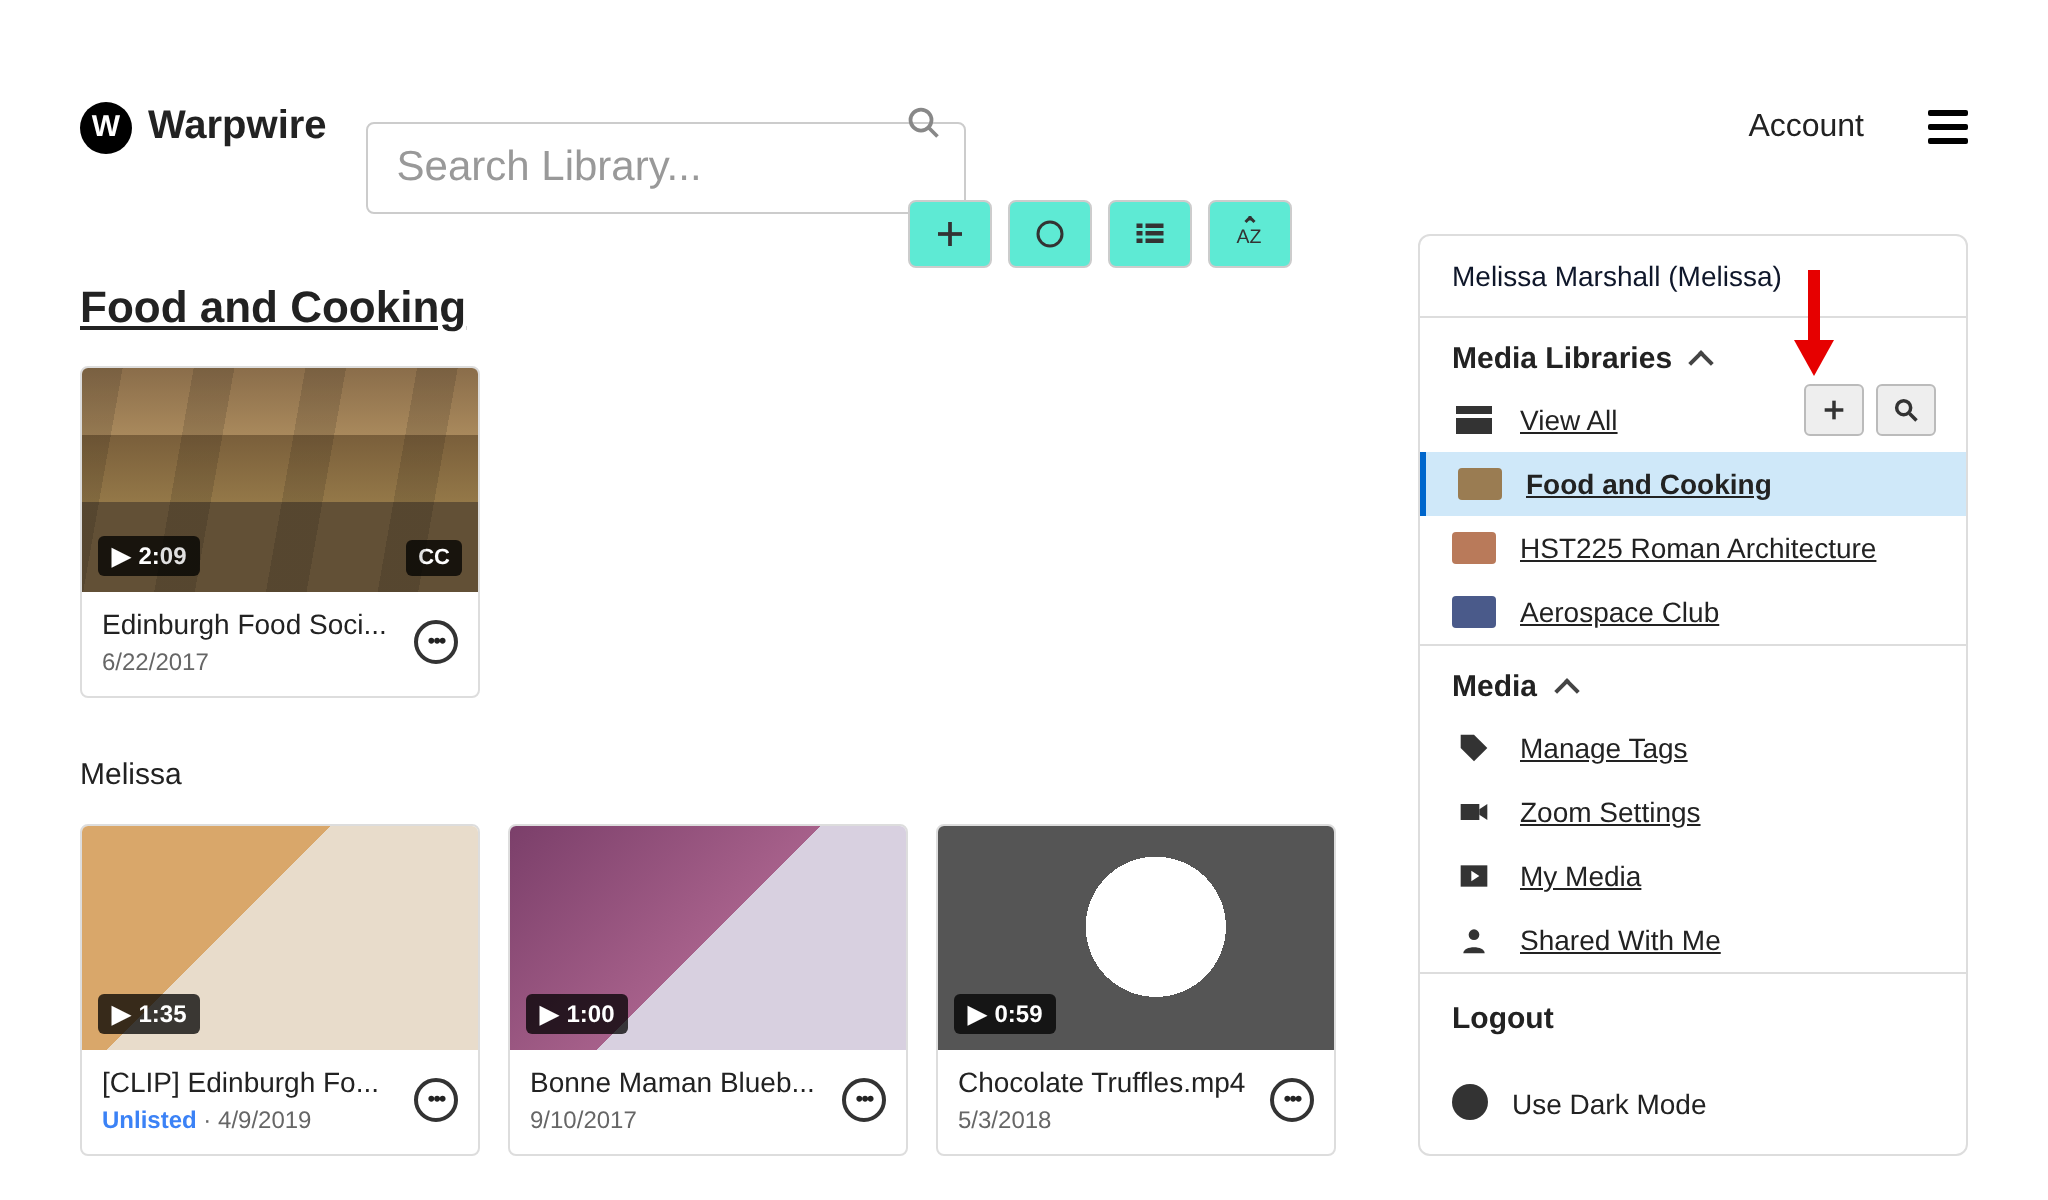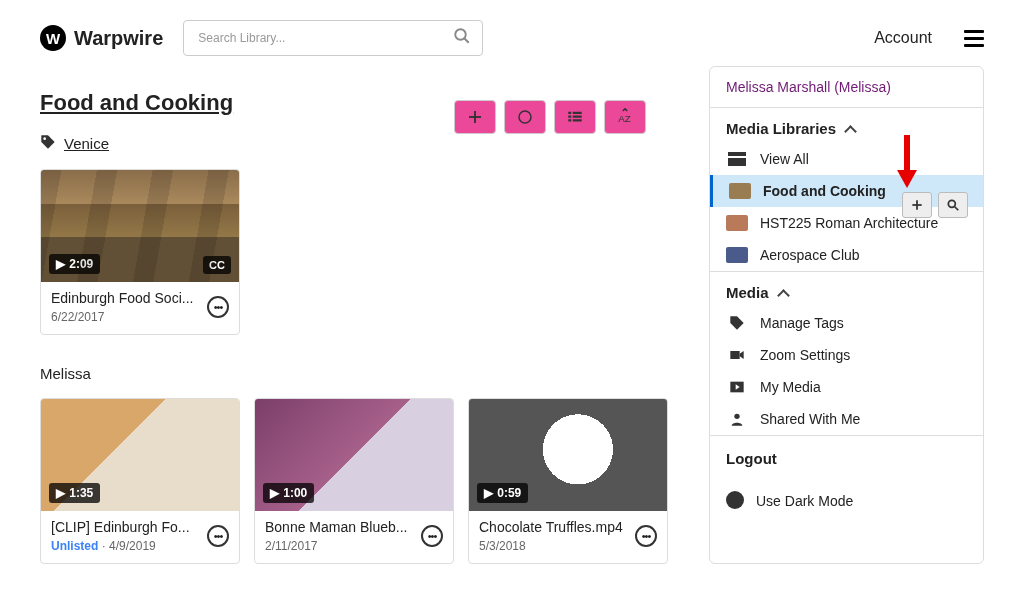--- a/index.html
+++ b/index.html
@@ -1,33 +1,33 @@
 <!DOCTYPE html>
 <html><head>
 <meta charset="utf-8">
 <style>
 * { box-sizing: border-box; margin: 0; padding: 0; }
 body { font-family: -apple-system, BlinkMacSystemFont, "Segoe UI", Helvetica, Arial, sans-serif; background: #fff; color: #222; width: 1024px; height: 600px; overflow: hidden; }
 .topbar { display: flex; align-items: center; padding: 20px 40px 10px 40px; gap: 20px; }
 .logo { display: flex; align-items: center; gap: 8px; font-weight: 700; font-size: 20px; }
 .logo-circle { width: 26px; height: 26px; border-radius: 50%; background: #000; color: #fff; display: flex; align-items: center; justify-content: center; font-size: 15px; font-weight: 700; }
 .search-wrap { flex: 0 0 300px; position: relative; }
-.search-input { width: 100%; border: 1px solid #ccc; border-radius: 4px; padding: 10px 40px 10px 14px; font-size: 12px; color: #a16207; }
+.search-input { width: 100%; border: 1px solid #ccc; border-radius: 4px; padding: 10px 40px 10px 14px; font-size: 21px; color: #a16207; margin-top: 41px; }
 .search-input::placeholder { color: #999; }
 .search-icon { position: absolute; right: 12px; top: 50%; transform: translateY(-50%); color: #888; }
 .topbar-spacer { flex: 1; }
 .account { font-size: 16px; margin-right: 12px; }
 .hamburger { display: flex; flex-direction: column; gap: 4px; cursor: pointer; }
 .hamburger span { width: 20px; height: 3px; background: #000; border-radius: 1px; }
 
 .content { display: flex; padding: 0 40px; gap: 30px; }
 .main { flex: 1; }
 .library-title { font-size: 22px; font-weight: 700; text-decoration: underline; margin-top: 24px; }
 .toolbar { position: absolute; left: 454px; top: 100px; display: flex; gap: 8px; }
-.tool-btn { width: 42px; height: 34px; border: 1px solid #ccc; border-radius: 4px; background: #ec4899; display: flex; align-items: center; justify-content: center; font-size: 18px; cursor: pointer; }
+.tool-btn { width: 42px; height: 34px; border: 1px solid #ccc; border-radius: 4px; background: #5eead4; display: flex; align-items: center; justify-content: center; font-size: 18px; cursor: pointer; }
 .tool-btn svg { width: 18px; height: 18px; }
 
 .tag-row { margin-top: 18px; display: flex; align-items: center; gap: 8px; font-size: 15px; }
 .tag-link { text-decoration: underline; }
 
 .cards { display: flex; gap: 14px; margin-top: 16px; flex-wrap: wrap; }
 .card { width: 200px; border: 1px solid #ddd; border-radius: 4px; overflow: hidden; }
 .thumb { position: relative; height: 112px; background: #c8b89a; }
 .thumb.untagged1 { background: linear-gradient(135deg,#d9a76a 40%,#e8dccb 40%); }
 .thumb.untagged2 { background: linear-gradient(135deg,#7b3f6a 0%, #a6608a 50%, #d8d0e0 50%); }
@@ -38,23 +38,23 @@
 .card-text { flex: 1; min-width: 0; }
 .card-title { font-size: 14px; white-space: nowrap; overflow: hidden; text-overflow: ellipsis; }
 .card-meta { font-size: 12px; color: #666; margin-top: 4px; }
 .unlisted { color: #3b82f6; font-weight: 700; }
 .more-btn { width: 22px; height: 22px; border: 2px solid #333; border-radius: 50%; display: flex; align-items: center; justify-content: center; font-size: 11px; letter-spacing: -1px; margin-top: 6px; cursor: pointer; flex-shrink: 0; }
 
 .section-label { margin-top: 30px; font-size: 15px; }
 
 .sidebar { width: 275px; border: 1px solid #ddd; border-radius: 6px; margin-top: 0; font-size: 14px; }
 .side-section { border-bottom: 1px solid #ddd; padding: 12px 16px; }
-.side-user { font-size: 14px; color: #701a75; }
+.side-user { font-size: 14px; color: #0f172a; }
 .side-heading { font-weight: 700; font-size: 15px; display: flex; align-items: center; gap: 6px; padding: 12px 16px 6px 16px; }
-.side-list { list-style: none; }
+.side-list { list-style: none; text-decoration: underline; }
 .side-item { display: flex; align-items: center; gap: 12px; padding: 8px 16px; cursor: pointer; position: relative; }
 .side-item.active { background: #cfe8f9; border-left: 3px solid #0066cc; font-weight: 700; }
 .side-item .mini-thumb { width: 22px; height: 16px; background: #999; border-radius: 2px; flex-shrink: 0; }
 .side-item .ic { width: 22px; height: 16px; display: flex; align-items: center; justify-content: center; flex-shrink: 0; }
 .side-actions { position: absolute; top: 192px; right: 56px; display: flex; gap: 6px; }
 .small-btn { width: 30px; height: 26px; border: 1px solid #bbb; background: #eee; border-radius: 3px; display: flex; align-items: center; justify-content: center; cursor: pointer; font-size: 14px; }
 .red-arrow { position: absolute; top: 130px; right: 102px; }
 .divider { border-top: 1px solid #ddd; }
 
 .thumb.venice { background: linear-gradient(180deg,#8a6d4a 0%, #a9895c 30%, #7a5f3b 30%, #947848 60%, #625036 60%); position:relative; }
@@ -120,27 +120,20 @@
           </svg>
         </div>
       <div class="tool-btn">
           <svg viewBox="0 0 24 24" stroke="#333" stroke-width="2" fill="#333">
             <text x="3" y="18" font-size="13" font-family="Arial" stroke-width="0">AZ</text>
             <path d="M12 3 L12 0 M9 4 L12 1 L15 4" fill="none"></path>
           </svg>
         </div>
     </div>
 
-    <div class="tag-row">
-      <span><svg width="16" height="16" viewBox="0 0 24 24" fill="#333">
-            <path d="M2 2 L12 2 L22 12 L12 22 L2 12 Z"></path>
-            <circle cx="7" cy="7" r="2" fill="#fff"></circle>
-          </svg></span>
-      <span class="tag-link">Venice</span>
-    </div>
 
     <div class="cards">
       <div class="card">
         <div class="thumb venice">
           <div class="thumb-overlay">▶ <span>2:09</span></div>
           <div class="cc-badge">CC</div>
         </div>
         <div class="card-body">
           <div class="card-text">
             <div class="card-title">Edinburgh Food Soci...</div>
@@ -166,21 +159,21 @@
           <div class="more-btn">•••</div>
         </div>
       </div>
       <div class="card">
         <div class="thumb untagged2">
           <div class="thumb-overlay">▶ <span>1:00</span></div>
         </div>
         <div class="card-body">
           <div class="card-text">
             <div class="card-title">Bonne Maman Blueb...</div>
-            <div class="card-meta">2/11/2017</div>
+            <div class="card-meta">9/10/2017</div>
           </div>
           <div class="more-btn">•••</div>
         </div>
       </div>
       <div class="card">
         <div class="thumb untagged3">
           <div class="thumb-overlay">▶ <span>0:59</span></div>
         </div>
         <div class="card-body">
           <div class="card-text">

